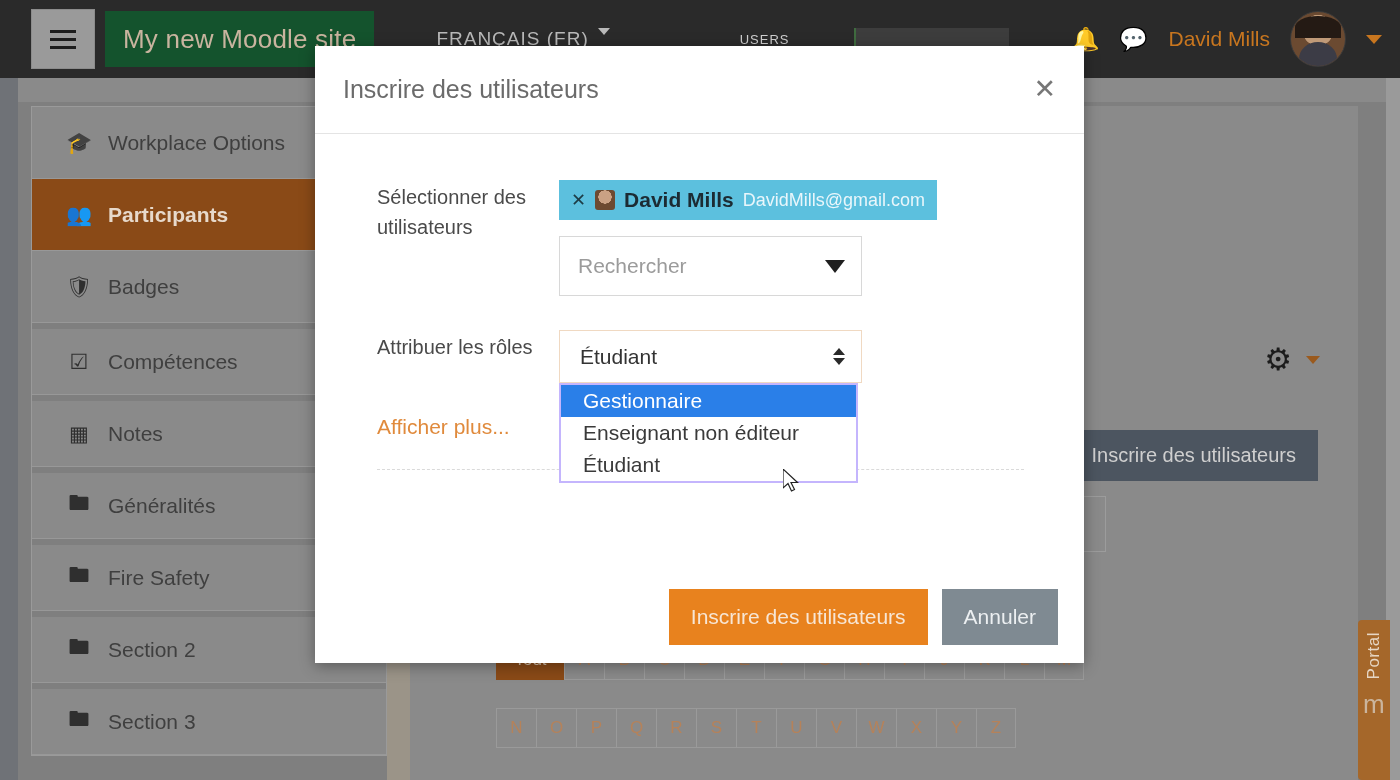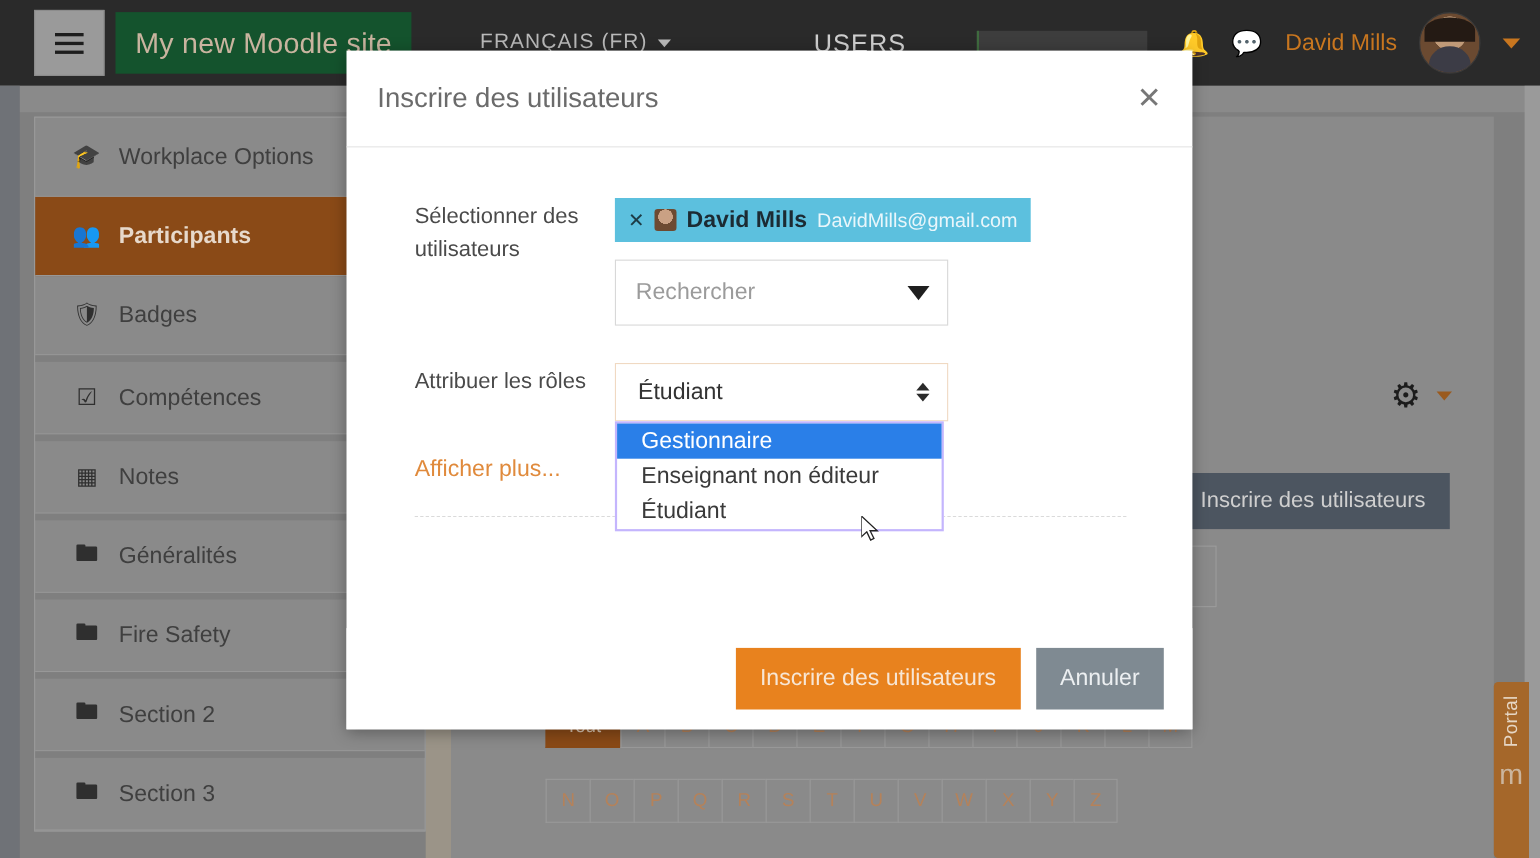--- a/index.html
+++ b/index.html
@@ -24,29 +24,29 @@
     flex-direction: column; gap: 5px; cursor: pointer;
   }
   .burger i { display:block; width: 26px; height: 3px; background: #1d1d1d; }
   .brand {
     margin-left: 10px; height: 56px; background: #14532d;
     color: #c9b49f; font-size: 26px; display: flex; align-items: center;
     padding: 0 18px; white-space: nowrap; letter-spacing: .2px;
   }
   .lang {
     margin-left: 62px; color: #b9b9b9; font-size: 19px;
-    letter-spacing: 1px; display: flex; align-items: center; gap: 9px;
+    letter-spacing: 1px; display: flex; align-items: flex-start; gap: 9px;
     white-space: nowrap;
   }
   .caret-dn {
     width: 0; height: 0; border-left: 6px solid transparent;
     border-right: 6px solid transparent; border-top: 7px solid #b9b9b9;
   }
   .users-link {
-    margin-left: 130px; color: #cfcfcf; font-size: 23px; letter-spacing: 1px;
+    margin-left: 130px; color: #cfcfcf; font-size: 13px; letter-spacing: 1px;
   }
   .srchbox {
     margin-left: 64px; width: 155px; height: 22px;
     background: #3d3d3d; border-left: 2px solid #3f6b3f;
   }
   .nav-right {
     position: absolute; right: 14px; top: 0; height: 78px;
     display: flex; align-items: center; gap: 20px; padding-right: 4px;
   }
   .bell, .chat { color: #d8d8d8; font-size: 23px; line-height: 1; }

